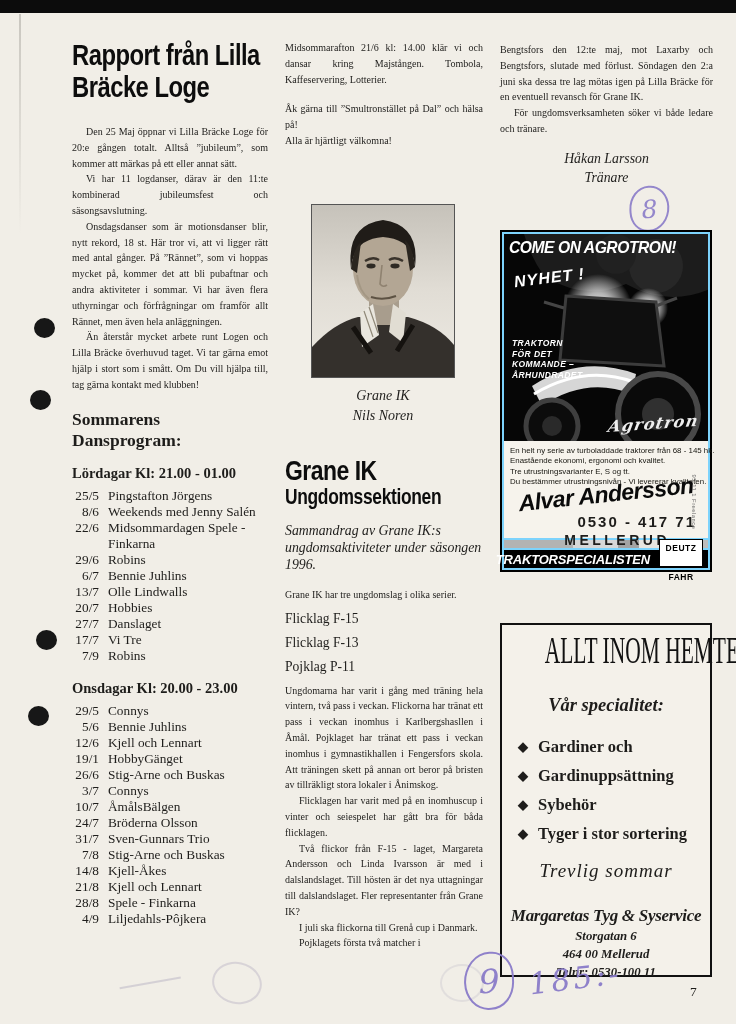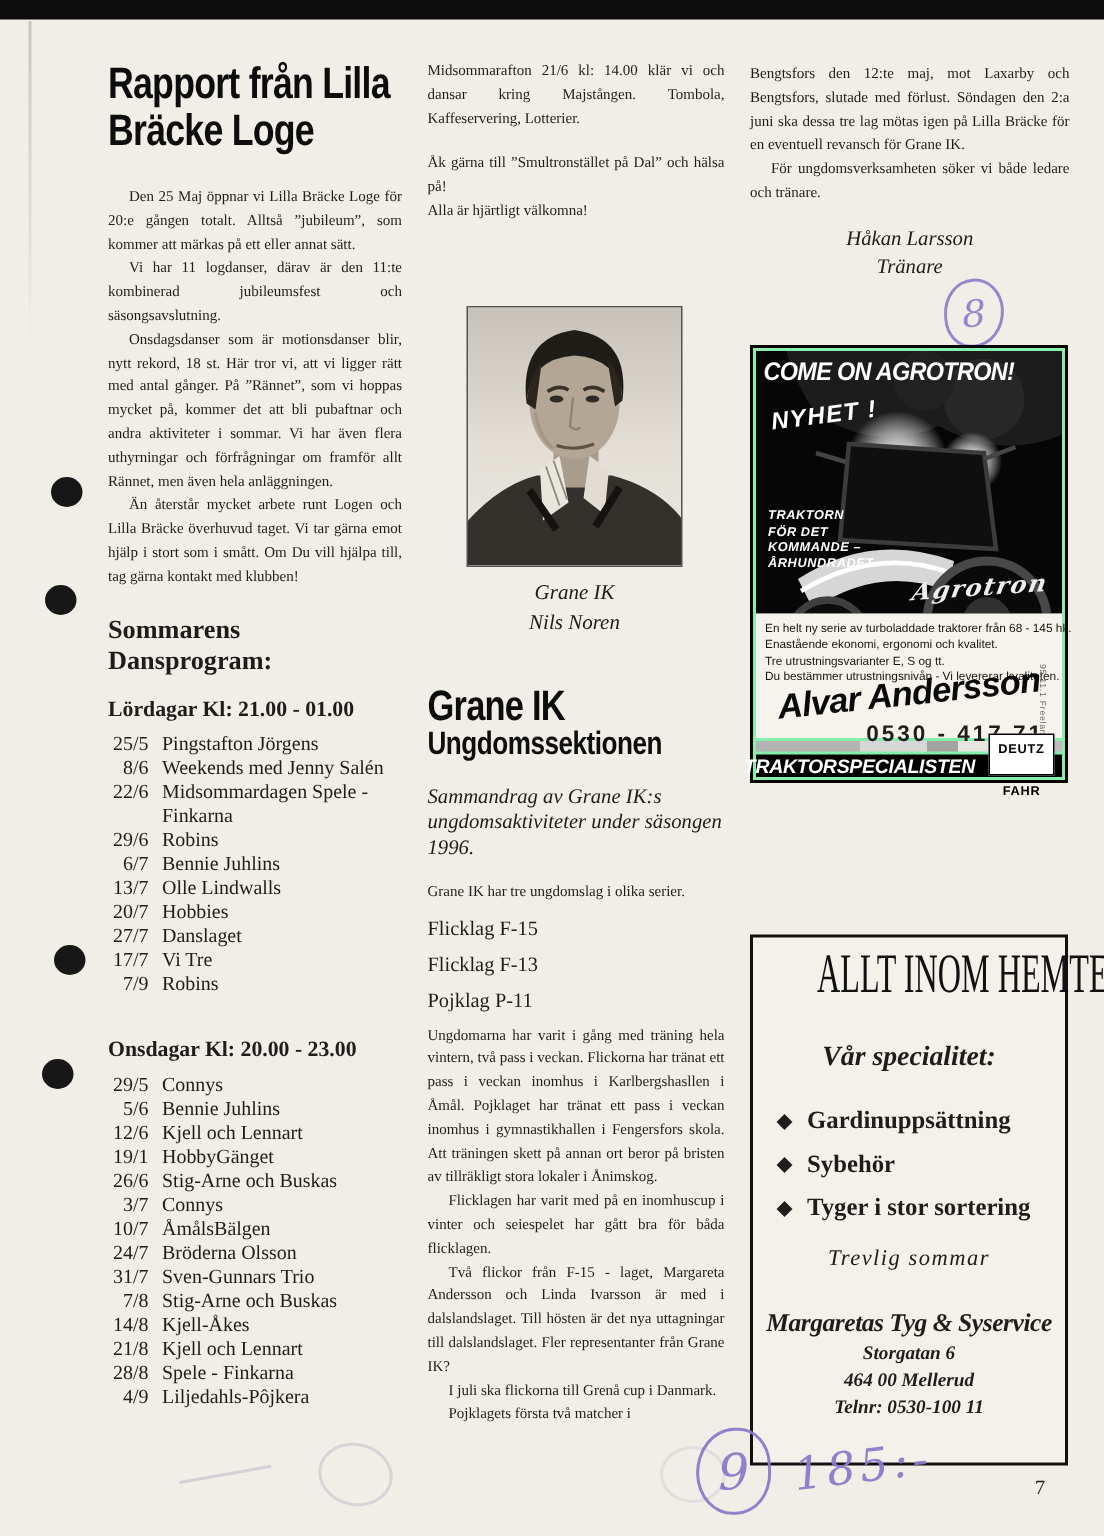--- a/index.html
+++ b/index.html
@@ -55,22 +55,22 @@
   .hw-top .amt{font-size:23px;letter-spacing:1px;margin-left:5px;transform:rotate(-4deg);}
   .hw-bottom{left:464px;top:950px;transform:rotate(-2deg);opacity:.95;}
   .hw-bottom .circ{width:46px;height:54px;border-radius:55% 45% 50% 50%;font-size:33px;}
   .hw-bottom .amt{font-size:30px;letter-spacing:3px;margin-left:10px;transform:rotate(-5deg);}
   .faint{position:absolute;border:2px solid rgba(128,120,160,.22);border-radius:50%;}
   .faint-line{position:absolute;width:62px;height:14px;border-bottom:2px solid rgba(128,120,160,.25);
               transform:rotate(-10deg);}
   .page-num{position:absolute;left:690px;top:984px;font-size:13.5px;}
 
   
-  .tractor-ad{position:absolute;left:500px;top:230px;width:212px;height:292px;
-              border:2px solid #000;background:#86efac;box-sizing:border-box;
+  .tractor-ad{position:absolute;left:500px;top:230px;width:212px;height:342px;
+              border:2px solid #000;background:#7dd3fc;box-sizing:border-box;
               display:flex;flex-direction:column;}
   .ad-photo{position:relative;margin:2px 2px 0 2px;height:233px;background:#060606;overflow:hidden;}
   .ad-headline{position:absolute;top:4px;left:5px;right:5px;color:#fff;
                font:italic 800 17px/19px "Liberation Sans",sans-serif;letter-spacing:-0.5px;
                white-space:nowrap;transform:scaleX(0.92);transform-origin:0 0;}
   .ad-nyhet{position:absolute;top:36px;left:10px;color:#fff;
             font:italic 800 16px/16px "Liberation Sans",sans-serif;transform:rotate(-7deg);letter-spacing:1px;}
   .ad-tagline{position:absolute;top:104px;left:8px;width:66px;color:#fff;
               font:italic 700 8.5px/10.5px "Liberation Sans",sans-serif;letter-spacing:.4px;}
   .ad-script{position:absolute;bottom:8px;right:10px;color:#eee;
@@ -97,21 +97,21 @@
   
   .textile-ad{position:absolute;left:500px;top:623px;width:212px;height:354px;
               border:2.5px solid #111;background:#f4f1ea;box-sizing:border-box;
               text-align:center;padding-top:10px;}
   .tex-title{font-size:29px;line-height:30px;font-weight:500;white-space:nowrap;margin:0;color:#111;}
   .tex-title .condense2{display:inline-block;transform:scale(0.74,1.28);transform-origin:50% 50%;}
   .tex-sub{font-style:italic;font-weight:700;font-size:18.5px;margin:30px 0 0 0;}
   .tex-bullets{list-style:none;text-align:left;margin:16px 0 0 0;padding:0 0 0 16px;
                font-weight:700;font-size:16.5px;line-height:29px;}
   .tex-bullets li::before{content:"◆";font-size:13px;margin-right:10px;vertical-align:1px;}
-  .tex-closing{font-style:italic;font-size:15px;letter-spacing:1px;margin:12px 0 12px 0;font-weight:500;}
+  .tex-closing{font-style:italic;font-size:19px;letter-spacing:1px;margin:12px 0 12px 0;font-weight:500;}
   .tex-company{font-style:italic;font-weight:700;font-size:17px;margin:24px 0 0 0;letter-spacing:-0.3px;}
   .tex-addr{font-style:italic;font-weight:700;font-size:12.8px;line-height:16px;margin:2px 0 0 0;}
 </style>
 </head>
 <body>
 
 <div class="page">
 
   <div class="scan-bar"></div>
   <div class="edge-line"></div>
@@ -167,21 +167,21 @@
         <li class="dance-item">
           <span class="d">17/7</span>
           <span class="n">Vi Tre</span>
         </li>
         <li class="dance-item">
           <span class="d">7/9</span>
           <span class="n">Robins</span>
         </li>
     </ul>
 
-    <h3 class="day-head" style="margin-top:28px;">Onsdagar Kl: 20.00 - 23.00</h3>
+    <h3 class="day-head" style="margin-top:16px;">Onsdagar Kl: 20.00 - 23.00</h3>
     <ul class="dance-list">
       <li class="dance-item">
           <span class="d">29/5</span>
           <span class="n">Connys</span>
         </li>
         <li class="dance-item">
           <span class="d">5/6</span>
           <span class="n">Bennie Juhlins</span>
         </li>
         <li class="dance-item">
@@ -360,20 +360,21 @@
         <span>DEUTZ</span>
         <span>FAHR</span>
       </span>
     </div>
   </aside>
 
   <aside class="textile-ad">
     <h2 class="tex-title"><span class="condense2">ALLT INOM HEMTEXTIL</span></h2>
     <p class="tex-sub">Vår specialitet:</p>
     <ul class="tex-bullets">
+      <li>Gardiner och</li>
         <li>Gardinuppsättning</li>
         <li>Sybehör</li>
         <li>Tyger i stor sortering</li>
     </ul>
     <p class="tex-closing">Trevlig sommar</p>
     <p class="tex-company">Margaretas Tyg &amp; Syservice</p>
     <p class="tex-addr">Storgatan 6</p>
     <p class="tex-addr">464 00 Mellerud</p>
     <p class="tex-addr">Telnr: 0530-100 11</p>
   </aside>

